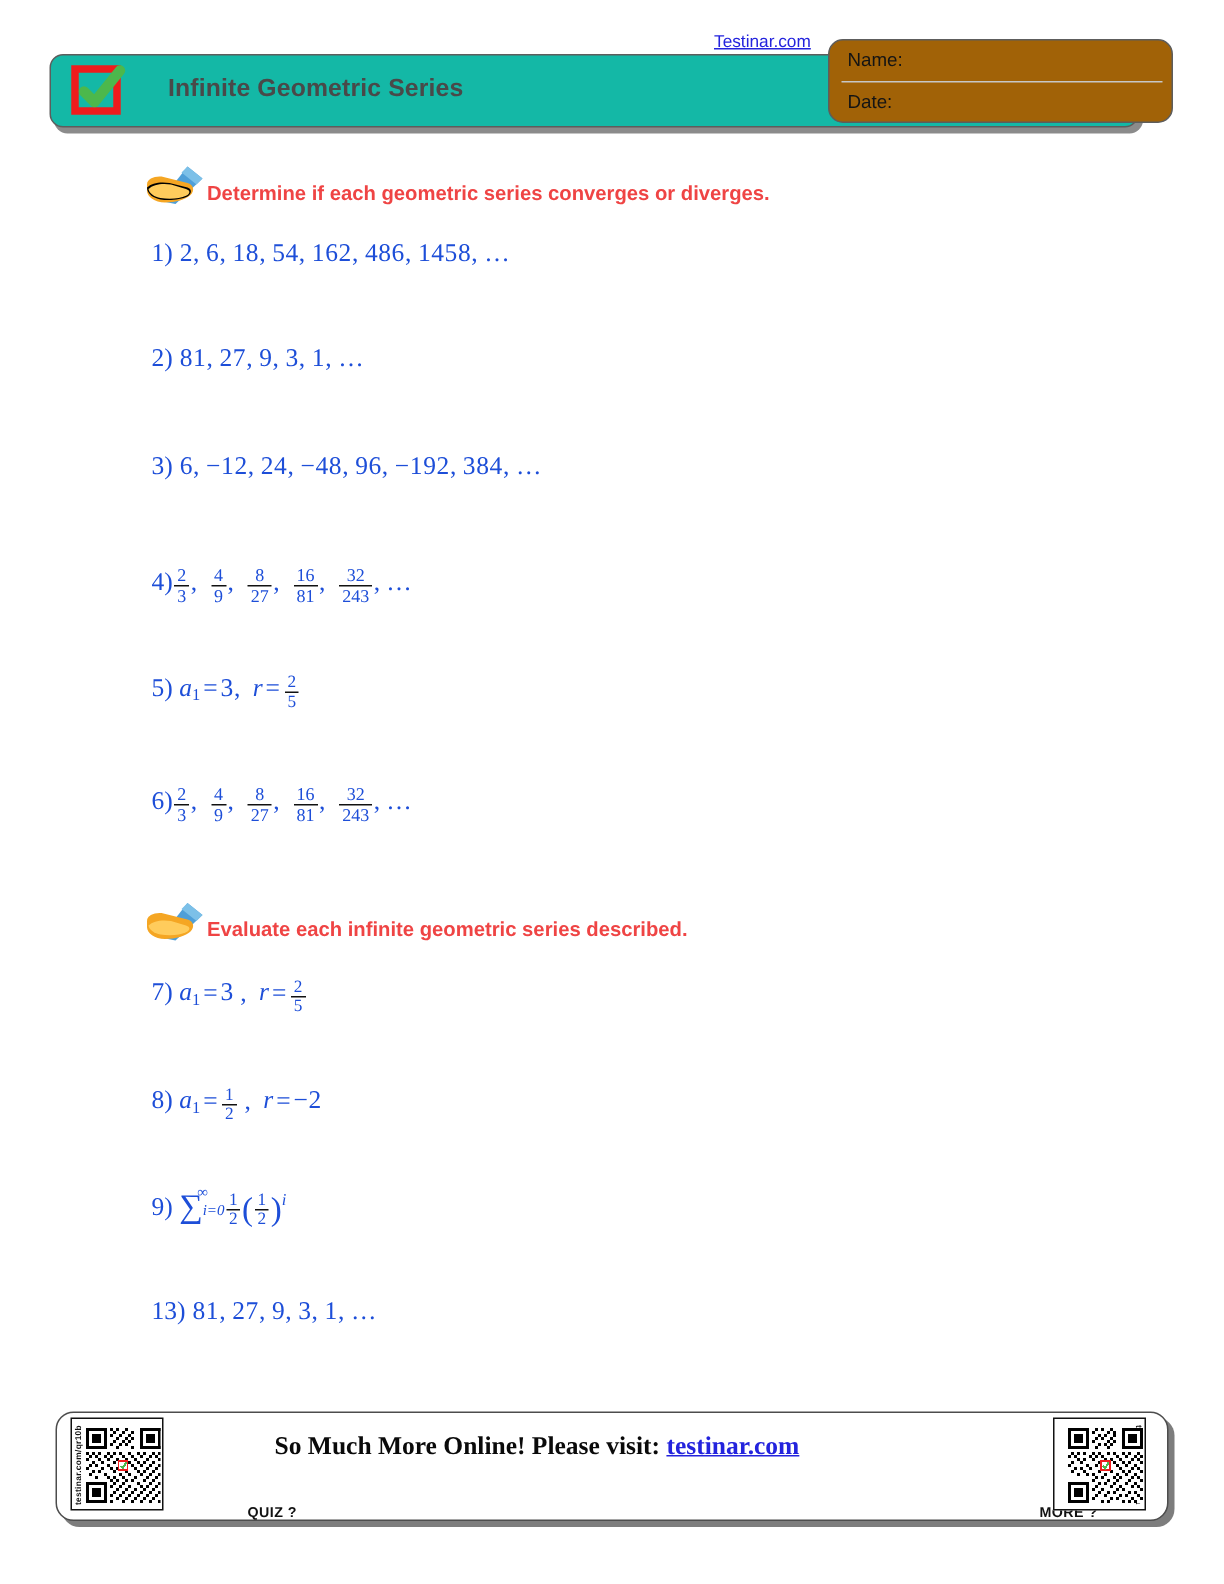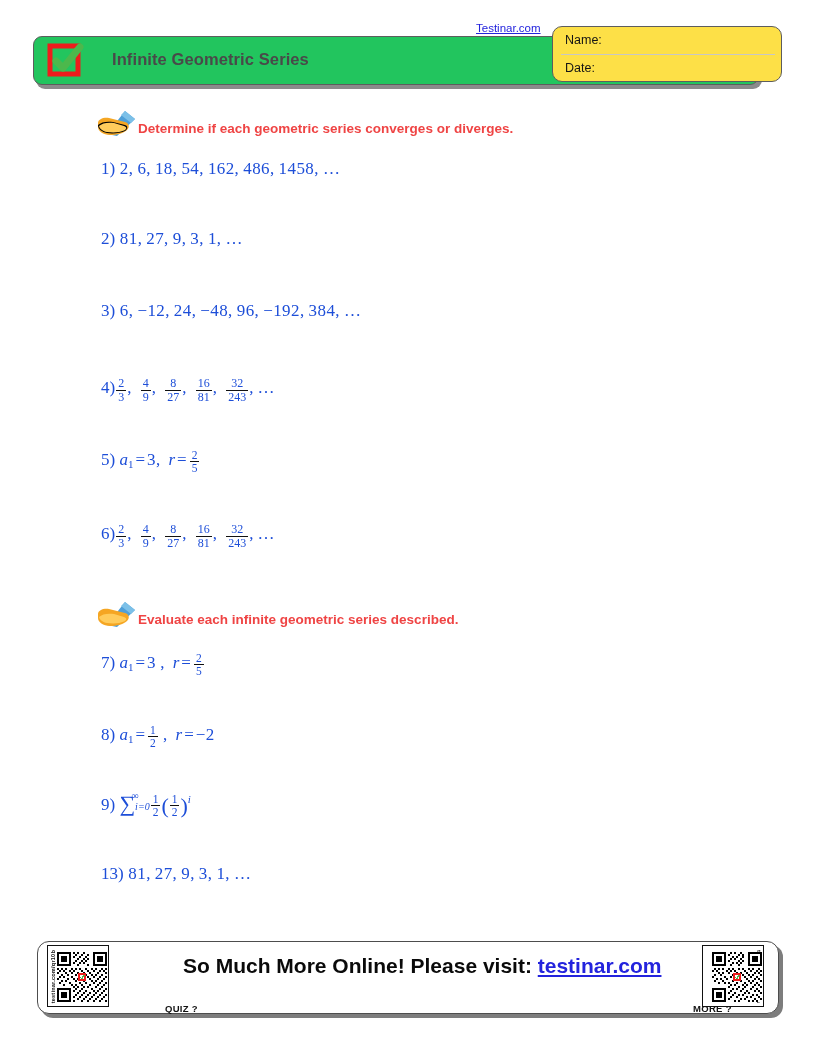--- a/index.html
+++ b/index.html
@@ -40,21 +40,21 @@
   }
   .title-bar {
     position: absolute;
     left: 33px;
     top: 36px;
     width: 726px;
     height: 49px;
     border: 1.6px solid #5d5d5d;
     border-radius: 9px;
     box-sizing: border-box;
-    background: #22c55e;
+    background: #14b8a6;
   }
   .title-bar-shadow {
     position: absolute;
     left: 36px;
     top: 40px;
     width: 726px;
     height: 49px;
     border-radius: 9px;
     background: #8b8b8b;
     z-index: -1;
@@ -80,21 +80,21 @@
 
   .namedate-box {
     position: absolute;
     left: 552px;
     top: 26px;
     width: 230px;
     height: 56px;
     border: 1.6px solid #5d5d5d;
     border-radius: 10px;
     box-sizing: border-box;
-    background: #fde047;
+    background: #a16207;
     z-index: 5;
   }
   .namedate-box .row {
     position: absolute;
     left: 0;
     width: 100%;
     height: 28px;
     box-sizing: border-box;
   }
   .namedate-box .row.name { top: 0; }
@@ -265,24 +265,24 @@
     width: 742px;
     height: 73px;
     border-radius: 12px;
     background: #7d7d7d;
     z-index: -1;
   }
   .footer-text {
     position: absolute;
     left: 183px;
     top: 954px;
-    font-size: 21px;
+    font-size: 17px;
     font-weight: bold;
     color: #0a0a0a;
-    font-family: Liberation Sans, sans-serif;
+    font-family: Liberation Serif, serif;
     white-space: nowrap;
   }
   .footer-link {
     color: #2323dd;
     text-decoration: underline;
     font-weight: bold;
   }
   .qr-wrap {
     position: absolute;
     width: 62px;

